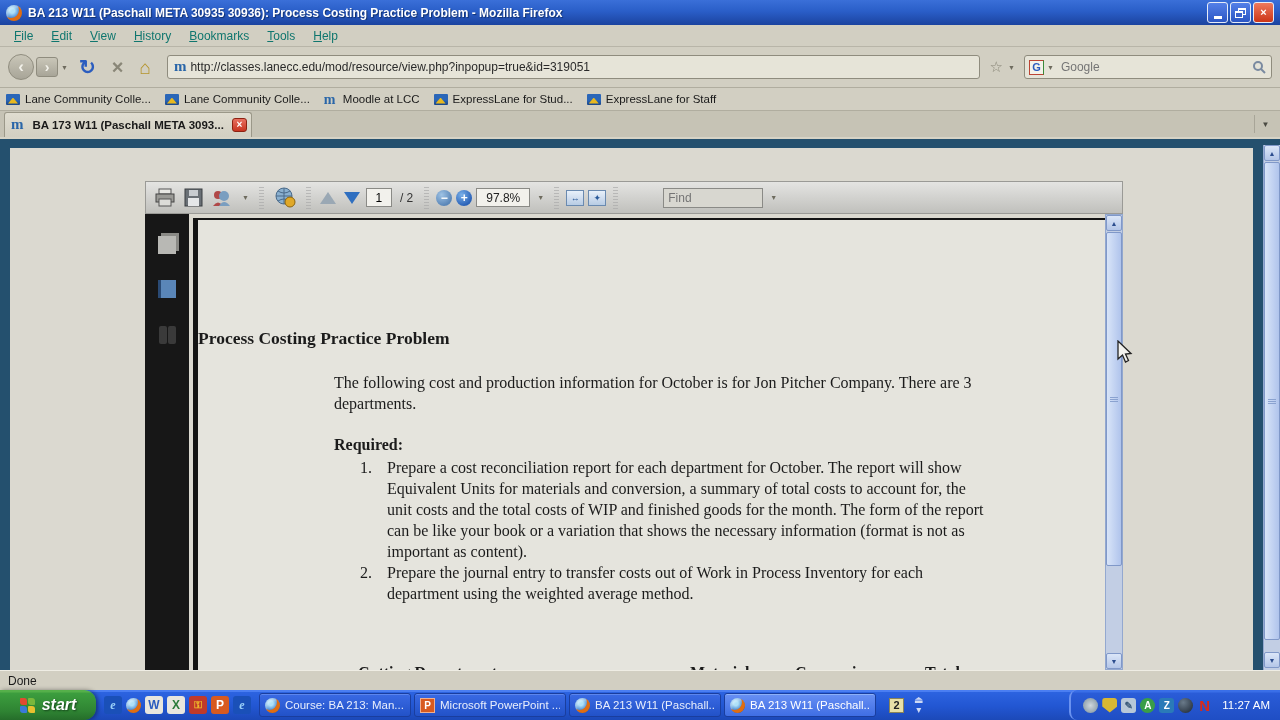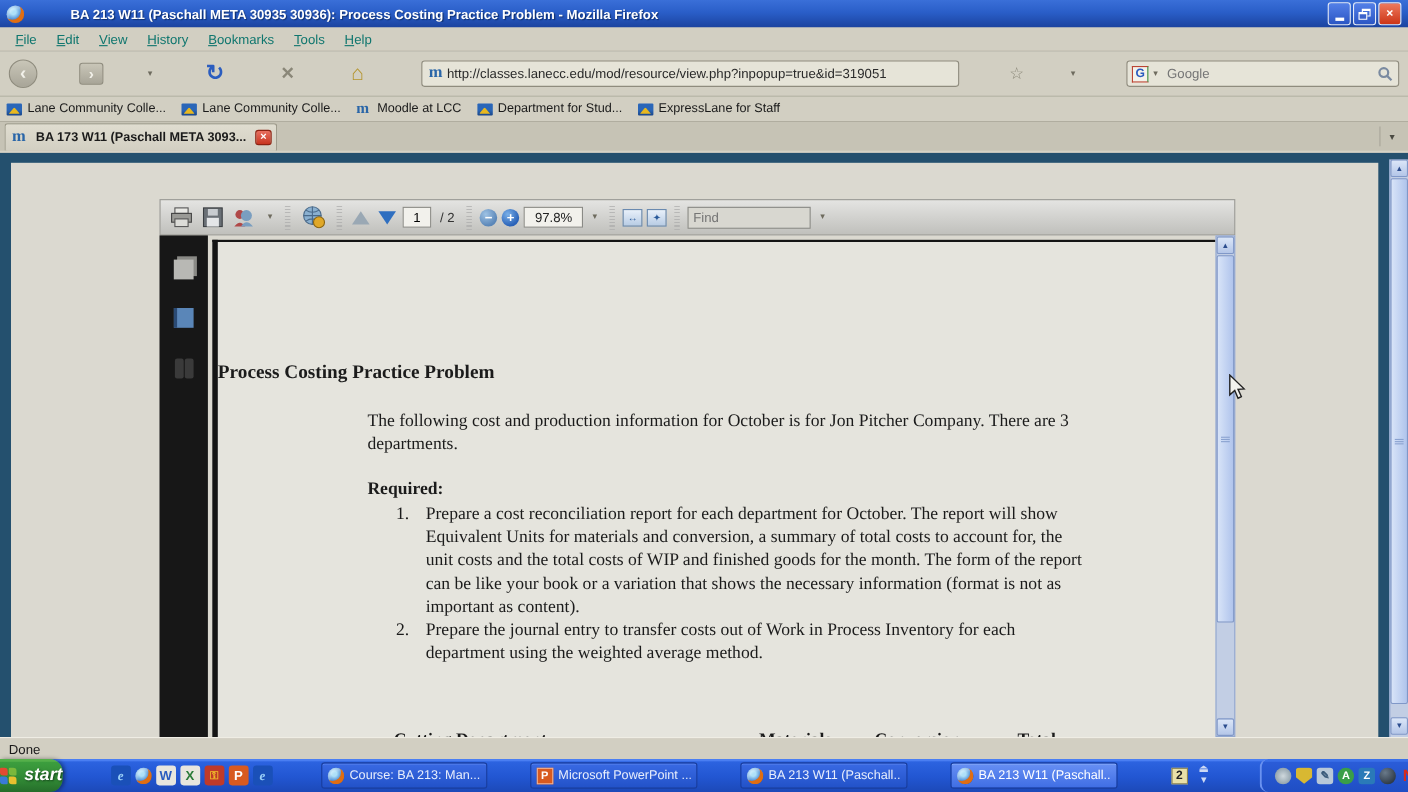--- a/index.html
+++ b/index.html
@@ -1,19 +1,19 @@
 <!DOCTYPE html>
 <html><head>
 <meta charset="utf-8">
 <style>
   * { margin:0; padding:0; box-sizing:border-box; }
   html,body { width:1280px; height:720px; overflow:hidden; background:#000; }
   body { font-family:"Liberation Sans", sans-serif; }
   .screen { position:relative; width:1280px; height:720px; background:#cfccbf; overflow:hidden; }
-  .abs { position:absolute;gap:36px; }
+  .abs { position:absolute; }
 
   
   .titlebar { left:0; top:0; width:1280px; height:25px;
     background:linear-gradient(#3a6fd8, #2a5ec8 45%, #1b439f);
     display:flex; align-items:center; padding:0 6px; color:#fff; }
   .titlebar .title { font-size:12px; font-weight:bold; margin-left:6px;
     text-shadow:1px 1px 1px #10306e; white-space:nowrap; overflow:hidden; flex:1; }
   .fx-icon { width:16px; height:16px; border-radius:50%; display:inline-block; flex:none;
     background:radial-gradient(circle at 38% 35%, #aee0f8 0 18%, #3d7fd0 55%, #1c4e9a 75%);
     box-shadow:inset -3px -3px 0 0 #e06d12, inset 2px 3px 2px rgba(255,255,255,.35); }
@@ -107,22 +107,22 @@
     background:linear-gradient(#e4e4e2,#c0c0bc); border:1px solid #9a9a96;
     display:flex; align-items:center; padding:0 6px; gap:4px; }
   .tb-sep { width:5px; height:22px; margin:0 3px;
     background:repeating-linear-gradient(#aaa 0 1px, transparent 1px 3px); opacity:.7; }
   .tb-btn { display:flex; align-items:center; justify-content:center; padding:1px 2px; }
   .pg-input { width:26px; height:19px; border:1px solid #8a8a86; background:#f2f1ec;
     font-size:12px; text-align:center; font-family:"Liberation Sans",sans-serif; }
   .pg-total { font-size:12px; color:#333; padding:0 4px; }
   .zoom-box { width:54px; height:19px; border:1px solid #8a8a86; background:#f2f1ec;
     font-size:12px; display:flex; align-items:center; justify-content:center; color:#222; }
-  .find-box { width:112px; height:20px; border:1px solid #8a8a86; background:#d8d7d0;
-    font-size:12px; color:#701a75; font-family:"Liberation Sans",sans-serif; padding:0 4px; }
+  .find-box { width:100px; height:20px; border:1px solid #8a8a86; background:#d8d7d0;
+    font-size:12px; color:#701a75; font-family:"Liberation Sans",sans-serif; padding:0 4px;margin-left:38px; }
   .circle-btn { width:16px; height:16px; border-radius:50%; color:#fff; font-size:12px; font-weight:bold;
     background:radial-gradient(circle at 35% 30%, #7ab0e8, #2a62b8 70%); display:flex;
     align-items:center; justify-content:center; line-height:0; }
   .circle-btn.dim { background:radial-gradient(circle at 35% 30%, #9ec2e4, #5a86b8 70%); }
   .arrow-up { width:0; height:0; border-left:8px solid transparent; border-right:8px solid transparent;
     border-bottom:12px solid #9aa8b4; }
   .arrow-down { width:0; height:0; border-left:8px solid transparent; border-right:8px solid transparent;
     border-top:12px solid #2f6fc0; }
   .fit-btn { width:18px; height:16px; border:1px solid #6a8ab0; background:linear-gradient(#e8f0fa,#b8cce4);
     color:#2a5a9a; font-size:9px; display:flex; align-items:center; justify-content:center; }
@@ -269,21 +269,21 @@
     <div class="bm-item">
       <span class="bm-ico"></span>
       <span>Lane Community Colle...</span>
     </div>
     <div class="bm-item">
       <span class="bm-ico moodle"></span>
       <span>Moodle at LCC</span>
     </div>
     <div class="bm-item">
       <span class="bm-ico"></span>
-      <span>Department for Stud...</span>
+      <span>ExpressLane for Stud...</span>
     </div>
     <div class="bm-item">
       <span class="bm-ico"></span>
       <span>ExpressLane for Staff</span>
     </div>
   </div>
 
   <div class="abs tabbar">
     <div class="tab">
       <span class="moodle-m">m</span>

